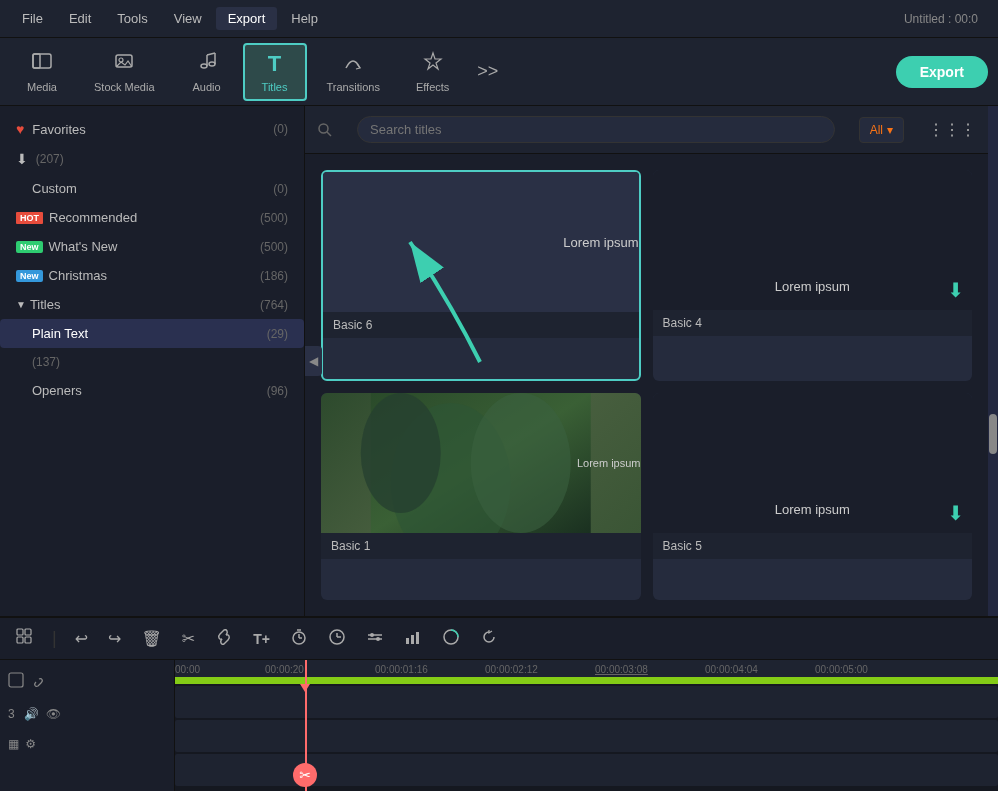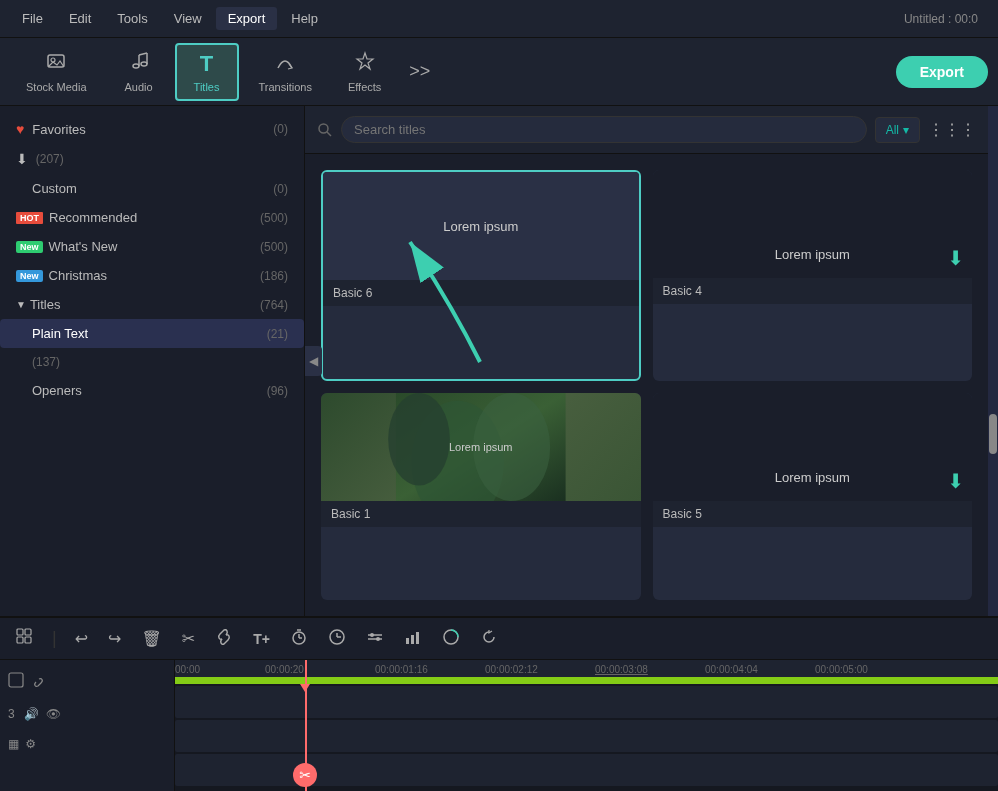--- a/index.html
+++ b/index.html
@@ -46,37 +46,37 @@
     .sidebar-item .si-label { flex: 1; }
     .sidebar-item .si-count { color: #666; font-size: 12px; }
     .badge-hot { background: #e74c3c; color: #fff; font-size: 9px; font-weight: bold; padding: 1px 4px; border-radius: 1px; margin-right: 6px; text-align: center; }
     .badge-new { background: #2ecc71; color: #fff; font-size: 9px; font-weight: bold; padding: 1px 4px; border-radius: 2px; margin-right: 6px; }
     .badge-new2 { background: #3498db; color: #fff; font-size: 9px; font-weight: bold; padding: 1px 4px; border-radius: 2px; margin-right: 6px; }
     .sidebar-sub { padding-left: 32px; }
     .triangle { font-size: 10px; margin-right: 4px; }
 
     
     .content-area { flex: 1; background: #1a1e2a; display: flex; flex-direction: column; }
-    .search-bar { display: flex; align-items: center; padding: 10px 12px; gap: 8px; background: #1e2330; border-bottom: 1px solid #111; }
+    .search-bar { display: flex; align-items: center; padding: 10px 12px; gap: 24px; background: #1e2330; border-bottom: 1px solid #111; }
     .search-input {
       flex: 1; background: #252b3d; border: 1px solid #333; border-radius: 16px; padding: 5px 12px;
       color: #aaa; font-size: 13px; outline: none;
     }
     .search-filter {
       background: #252b3d; border: 1px solid #333; border-radius: 4px; padding: 5px 10px;
-      color: #14b8a6; font-size: 12px; cursor: pointer; display: flex; align-items: flex-end; gap: 4px;
+      color: #f97316; font-size: 12px; cursor: pointer; display: flex; align-items: flex-end; gap: 4px;
     }
     .grid-view-btn { background: none; border: none; color: #aaa; font-size: 16px; cursor: pointer; }
 
     
     .titles-grid { display: grid; grid-template-columns: 1fr 1fr; gap: 12px; padding: 16px; overflow-y: auto; flex: 1; }
     .title-card { background: #252b3d; border-radius: 6px; overflow: hidden; cursor: pointer; position: relative; }
     .title-card.selected { border: 2px solid #4ecdc4; }
     .title-thumb {
-      width: 100%; height: 108px; background: #2a3045; display: flex; align-items: center; justify-content: center;
+      width: 100%; height: 140px; background: #2a3045; display: flex; align-items: center; justify-content: flex-end;
       color: #aaa; font-size: 13px; position: relative; overflow: hidden;
     }
     .title-thumb-dark { background: #1a1e2a; }
     .title-thumb-photo { background: #2a4030; }
     .download-btn {
       position: absolute; bottom: 8px; right: 8px; background: none; border: none;
       color: #3dcfb0; font-size: 20px; cursor: pointer;
     }
     .title-label { padding: 6px 10px; font-size: 12px; color: #bbb; background: #1e2330; }
 
@@ -126,20 +126,29 @@
     <span class="menu-item active">Export</span>
     <span class="menu-item">Help</span>
   </div>
   <span class="window-title">Untitled : 00:0</span>
 </div>
 
 <div class="toolbar">
   <div class="toolbar-item">
     <span class="tb-icon">
       <svg width="22" height="22" viewBox="0 0 22 22" fill="none">
+        <rect x="2" y="4" width="18" height="14" rx="2" stroke="#aaa" stroke-width="1.5" fill="none"></rect>
+        <rect x="2" y="4" width="7" height="14" rx="1" stroke="#aaa" stroke-width="1.5" fill="none"></rect>
+      </svg>
+    </span>
+    <span class="tb-label">Media</span>
+  </div>
+  <div class="toolbar-item">
+    <span class="tb-icon">
+      <svg width="22" height="22" viewBox="0 0 22 22" fill="none">
         <rect x="3" y="5" width="16" height="12" rx="2" stroke="#aaa" stroke-width="1.5" fill="none"></rect>
         <circle cx="8" cy="10" r="2" stroke="#aaa" stroke-width="1.2" fill="none"></circle>
         <polyline points="3,17 8,12 12,15 15,11 19,17" stroke="#aaa" stroke-width="1.2" fill="none"></polyline>
       </svg>
     </span>
     <span class="tb-label">Stock Media</span>
   </div>
   <div class="toolbar-item">
     <span class="tb-icon">
       <svg width="22" height="22" viewBox="0 0 22 22" fill="none">
@@ -216,21 +225,21 @@
     </div>
 
     <div class="sidebar-item">
       <span class="triangle">▼</span>
       <span class="si-label">Titles</span>
       <span class="si-count">(764)</span>
     </div>
 
     <div class="sidebar-item sidebar-sub active" style="background:#2a3050; border-radius:4px;">
       <span class="si-label">Plain Text</span>
-      <span class="si-count">(21)</span>
+      <span class="si-count">(29)</span>
     </div>
 
     <div class="sidebar-item sidebar-sub">
       <span class="si-count">(137)</span>
     </div>
 
     <div class="sidebar-item sidebar-sub">
       <span class="si-label">Openers</span>
       <span class="si-count">(96)</span>
     </div>

